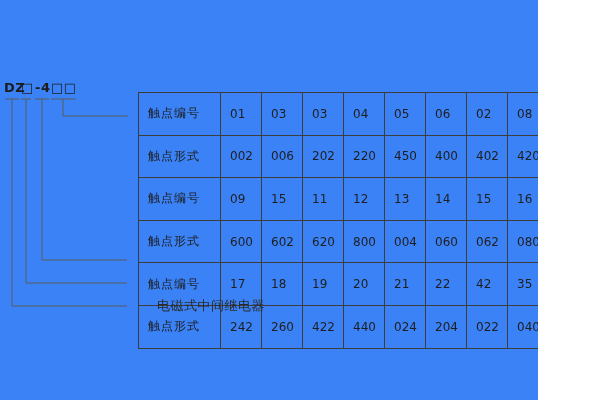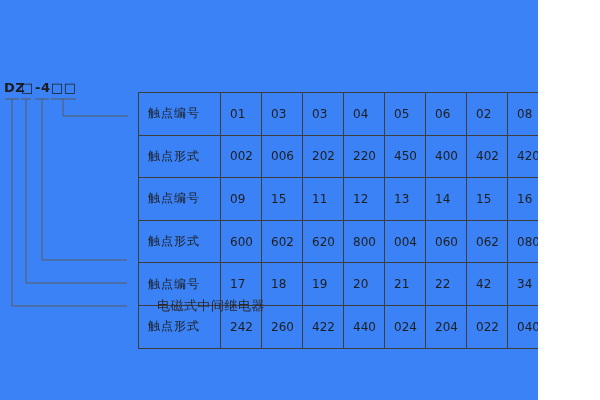--- a/index.html
+++ b/index.html
@@ -130,21 +130,21 @@
       </tr>
       <tr>
         <td class="rowlabel">触点编号</td>
         <td>17</td>
         <td>18</td>
         <td>19</td>
         <td>20</td>
         <td>21</td>
         <td>22</td>
         <td>42</td>
-        <td>34</td>
+        <td>35</td>
       </tr>
       <tr>
         <td class="rowlabel">触点形式</td>
         <td>242</td>
         <td>260</td>
         <td>422</td>
         <td>440</td>
         <td>024</td>
         <td>204</td>
         <td>022</td>

